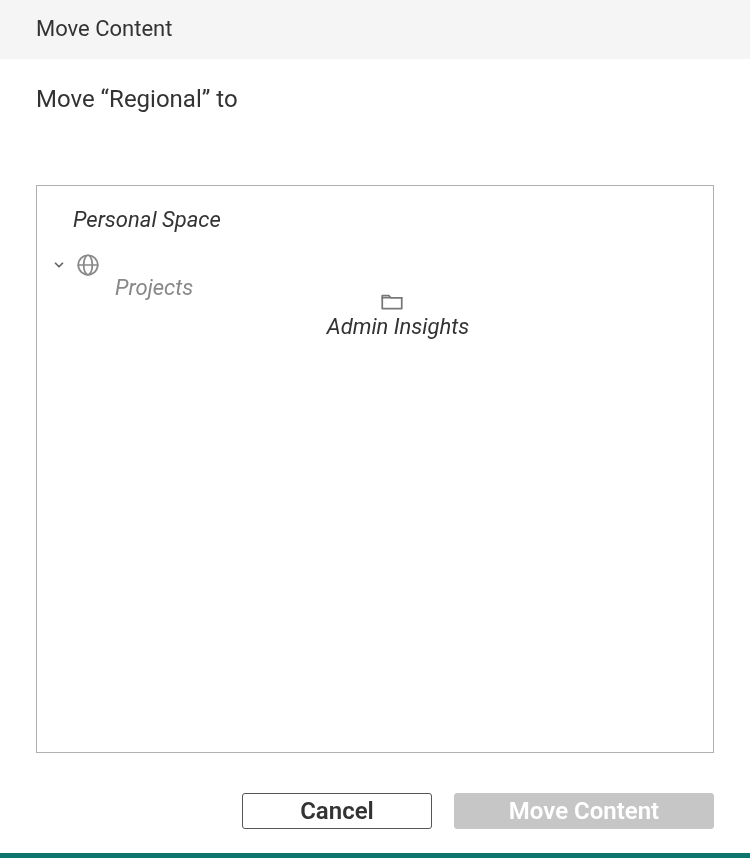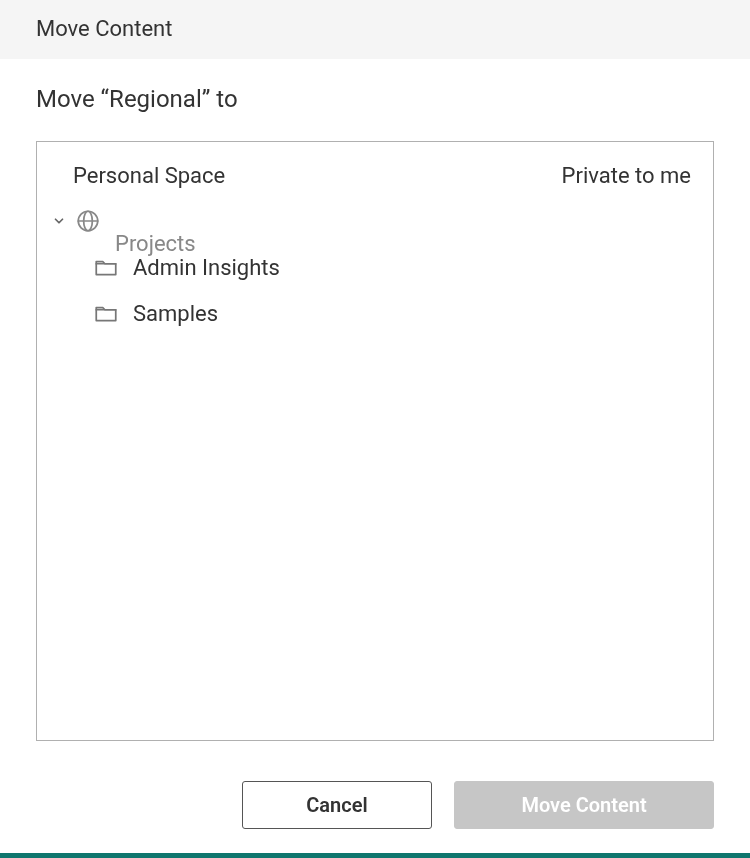--- a/index.html
+++ b/index.html
@@ -10,21 +10,21 @@
     background: #fff;
     color: #333;
   }
   .dialog { width: 750px; height: 858px; display: flex; flex-direction: column; border-bottom: 5px solid #0f766e; }
   .header {
     background: #f5f5f5;
     padding: 16px 36px 18px;
     font-size: 22px;
     color: #333;
   }
-  .body { flex: 1; padding: 26px 36px 20px; display: flex; flex-direction: column; }
+  .body { flex: 1; padding: 26px 36px 20px; display: flex; flex-direction: column; gap: 44px; }
   .prompt {
     font-size: 24px;
     color: #333;
     margin-bottom: 28px;
   }
   .tree-box {
     border: 1px solid #b0b0b0;
     flex: 1;
     padding: 10px 8px;
     overflow: auto;
@@ -32,23 +32,23 @@
   }
   .row {
     display: flex;
     align-items: center;
     height: 46px;
     font-size: 22px;
     cursor: pointer;
   }
   .row.personal-row { padding-left: 28px; }
   .row.projects-row { padding-left: 4px; }
-  .row.child-row   { padding-left: 46px; }
+  .row.child-row   { padding-left: 46px; flex-direction: column; }
 
-  .row .label { color: #333; }
+  .row .label { color: #333; font-style: italic; }
   .row .label.muted { color: #888; margin-top: 44px; }
   .row .suffix { margin-left: auto; margin-right: 14px; color: #333; }
 
   .chevron {
     width: 20px; height: 20px; margin-right: 4px;
     display: inline-flex; align-items: center; justify-content: center;
     color: #666;
   }
   .chevron svg { width: 14px; height: 14px; }
 
@@ -60,22 +60,22 @@
   .globe-wrap svg { stroke: #888; }
   .folder-wrap svg { stroke: #777; }
 
   .footer {
     display: flex;
     justify-content: flex-end;
     gap: 22px;
     padding: 20px 36px 24px;
   }
   .btn {
-    height: 48px;
-    font-size: 20px;
+    height: 36px;
+    font-size: 24px;
     font-weight: 600;
     border-radius: 3px;
     padding: 0 18px;
     min-width: 190px;
     display: inline-flex; align-items: center; justify-content: center;
     cursor: pointer;
     user-select: none;
   }
   .btn-secondary {
     background: #fff;
@@ -100,21 +100,20 @@
   </div>
 
   <div class="body">
 
     <div class="prompt">Move “Regional” to</div>
 
     <div class="tree-box">
 
       <div class="row personal-row">
         <span class="label">Personal Space</span>
-        <span class="suffix">Private to me</span>
       </div>
 
       <div class="row projects-row">
         <span class="chevron">
           <svg viewBox="0 0 24 24" fill="none" stroke="currentColor" stroke-width="3" stroke-linecap="round" stroke-linejoin="round">
               <polyline points="6 9 12 15 18 9"></polyline>
             </svg>
         </span>
         <span class="globe-wrap">
           <svg viewBox="0 0 24 24" fill="none" stroke-width="1.6" stroke-linecap="round" stroke-linejoin="round">
@@ -130,29 +129,20 @@
         <span class="folder-wrap">
           <svg viewBox="0 0 24 24" fill="none" stroke-width="1.6" stroke-linejoin="round" stroke-linecap="round">
             <path d="M3 7 L3 19 L21 19 L21 9 L11 9 L9 7 Z"></path>
             <path d="M3 9 L21 9"></path>
           </svg>
         </span>
         <span class="label">Admin Insights</span>
       </div>
 
 
-      <div class="row child-row">
-        <span class="folder-wrap">
-          <svg viewBox="0 0 24 24" fill="none" stroke-width="1.6" stroke-linejoin="round" stroke-linecap="round">
-            <path d="M3 7 L3 19 L21 19 L21 9 L11 9 L9 7 Z"></path>
-            <path d="M3 9 L21 9"></path>
-          </svg>
-        </span>
-        <span class="label">Samples</span>
-      </div>
 
     </div>
 
   </div>
 
   <div class="footer">
     <div class="btn btn-secondary">Cancel</div>
     <div class="btn btn-primary">Move Content</div>
   </div>
 

